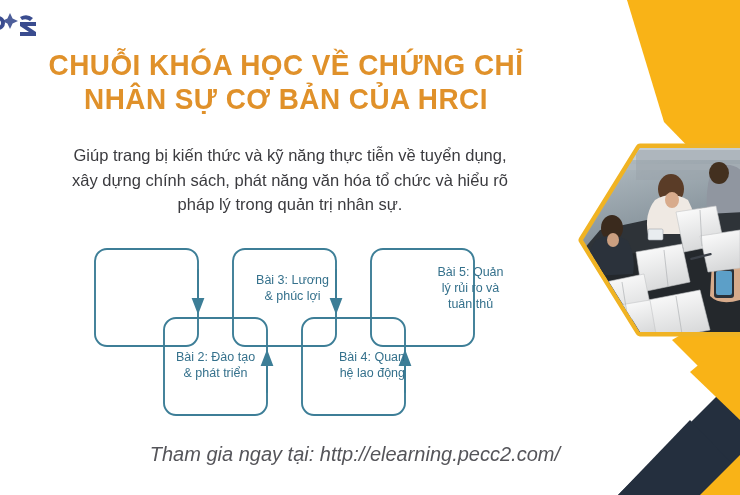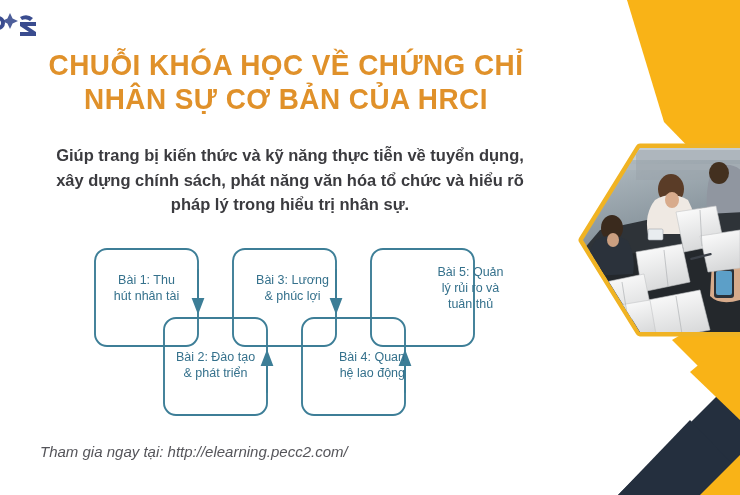--- a/index.html
+++ b/index.html
@@ -53,21 +53,21 @@
   
   .lead {
     position: absolute;
     left: 10px;
     top: 143px;
     width: 560px;
     text-align: center;
     color: #3B3B3F;
     font-size: 16.5px;
     line-height: 24.5px;
-    font-weight: 700;
+    font-weight: 400;
   }
   .lead .lead-line { display: block; white-space: nowrap; }
 
   
   #flow {
     position: absolute;
     left: 90px;
     top: 240px;
     width: 400px;
     height: 185px;
@@ -80,23 +80,23 @@
     text-align: center;
     white-space: pre-line;
   }
 
   
   .footer-link {
     position: absolute;
     left: 40px;
     top: 443px;
     width: 520px;
-    text-align: left;
+    text-align: right;
     color: #55555A;
-    font-size: 15px;
+    font-size: 20px;
     font-style: italic;
     font-family: "Liberation Sans", sans-serif;
   }
 </style>
 </head>
 <body>
 
 <div id="slide">
 
   <svg class="deco-layer" viewBox="0 0 740 495" width="740" height="495">
@@ -189,21 +189,21 @@
   </svg>
 
   <div class="headline">
     <span class="hl-line">CHUỖI KHÓA HỌC VỀ CHỨNG CHỈ</span>
     <span class="hl-line">NHÂN SỰ CƠ BẢN CỦA HRCI</span>
   </div>
 
   <div class="lead">
     <span class="lead-line">Giúp trang bị kiến thức và kỹ năng thực tiễn về tuyển dụng,</span>
     <span class="lead-line">xây dựng chính sách, phát năng văn hóa tổ chức và hiểu rõ</span>
-    <span class="lead-line">pháp lý trong hiểu trị nhân sự.</span>
+    <span class="lead-line">pháp lý trong quản trị nhân sự.</span>
   </div>
 
   <div id="flow">
     <svg width="400" height="185" viewBox="0 0 400 185">
       <g fill="none" stroke="#3D7E97" stroke-width="1.9" stroke-linejoin="round" stroke-linecap="round">
 
         <rect x="5" y="9" width="103" height="97" rx="12"></rect>
 
         <rect x="74" y="78" width="103" height="97" rx="12"></rect>
 
@@ -222,22 +222,20 @@
         <polygon points="177,112 172,125 182,125"></polygon>
 
         <line x1="246" y1="30" x2="246" y2="62"></line>
         <polygon points="246,72 241,59 251,59"></polygon>
 
         <line x1="315" y1="152" x2="315" y2="122"></line>
         <polygon points="315,112 310,125 320,125"></polygon>
       </g>
     </svg>
 
-    <div class="flow-box-label" style="left:5px;  top:32px; width:103px;">Bài 1: Thu
-hút nhân tài</div>
     <div class="flow-box-label" style="left:74px; top:109px; width:103px;">Bài 2: Đào tạo
 &amp; phát triển</div>
     <div class="flow-box-label" style="left:143px;top:32px; width:119px;">Bài 3: Lương
 &amp; phúc lợi</div>
     <div class="flow-box-label" style="left:212px;top:109px; width:103px;text-align:right;">Bài 4: Quan
 hệ lao động</div>
     <div class="flow-box-label" style="left:281px;top:24px; width:103px;padding-left:48px;">Bài 5: Quản
 lý rủi ro và
 tuân thủ</div>
   </div>

